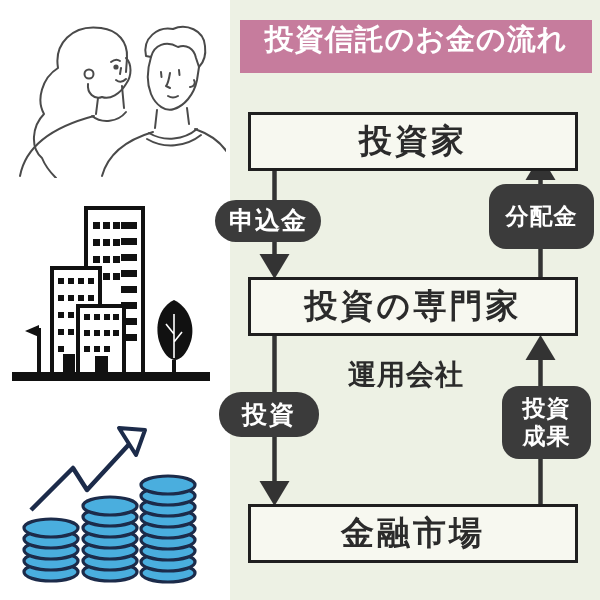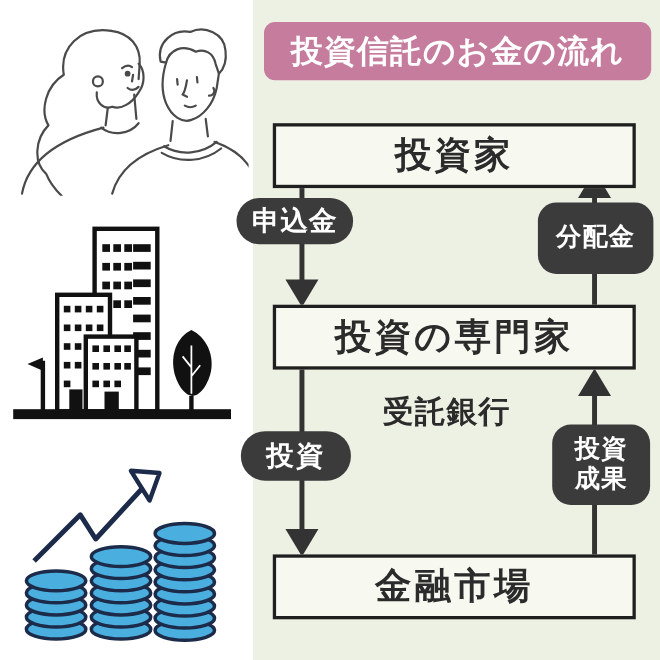--- a/index.html
+++ b/index.html
@@ -5,21 +5,21 @@
   html,body{margin:0;padding:0;background:#fff;}
   #stage{
     position:relative;width:600px;height:600px;overflow:hidden;background:#fff;
     font-family:"DejaVu Sans",sans-serif;
   }
   
   .panel{position:absolute;left:230px;top:0;width:370px;height:600px;background:var(--panel-bg,#edf1e4);z-index:0;}
   
   .banner{
     position:absolute;left:240px;top:20px;width:352px;height:53px;background:var(--banner-bg,#c67c9d);
-    display:flex;align-items:center;justify-content:center;z-index:2;border-radius:10px;
+    display:flex;justify-content:center;z-index:2;
   }
   .banner span{color:#fff;font-weight:700;font-size:29px;letter-spacing:1px;}
   
   .node{
     position:absolute;left:248px;width:330px;height:59px;background:var(--box-bg,#f7f8f0);
     border:3px solid var(--box-border,#1f1f1f);box-sizing:border-box;
     display:flex;align-items:center;justify-content:center;z-index:2;
   }
   .node span{font-weight:700;font-size:33px;color:var(--ink,#2b2b2b);letter-spacing:3px;}
   .node-investor{top:112px;}
@@ -29,21 +29,21 @@
   .arrows{position:absolute;left:0;top:0;z-index:1;}
   .arrows line{stroke:var(--arrow,#333);stroke-width:4.5;}
   .arrows polygon{fill:var(--arrow,#333);}
   
   .pill{
     position:absolute;background:var(--pill-bg,#3b3b3b);color:#fff;z-index:3;
     display:flex;flex-direction:column;align-items:center;justify-content:center;
     font-weight:700;line-height:1.18;
   }
   .pill span{color:#fff;}
-  .pill-apply{left:215px;top:180px;width:106px;height:42px;border-radius:21px;font-size:25px;letter-spacing:1px;}
+  .pill-apply{left:215px;top:200px;width:106px;height:42px;border-radius:21px;font-size:25px;letter-spacing:1px;}
   .pill-dist{left:489px;top:184px;width:105px;height:65px;border-radius:17px;font-size:23px;letter-spacing:1px;}
   .pill-invest{left:219px;top:392px;width:100px;height:45px;border-radius:22px;font-size:25px;letter-spacing:2px;}
   .pill-result{left:502px;top:386px;width:89px;height:73px;border-radius:17px;font-size:23px;letter-spacing:1px;}
   
   .companies{
     position:absolute;left:320px;top:354px;width:172px;text-align:center;z-index:2;
     font-weight:700;font-size:28px;line-height:42px;color:var(--ink,#2b2b2b);letter-spacing:1px;
   }
   
   .illus{position:absolute;z-index:1;}
@@ -102,21 +102,21 @@
   </div>
   <div class="pill pill-invest">
     <span>投資</span>
   </div>
   <div class="pill pill-result">
     <span>投資</span>
     <span>成果</span>
   </div>
 
   <div class="companies">
-    <div>受託銀行</div>
+    <div>運用会社</div>
   </div>
 
   <svg class="illus" style="left:8px;top:16px;" width="218" height="162" viewBox="0 0 218 162">
     <g class="lineart">
       <path d="M 93,12 C 64,8 46,28 50,52 C 34,62 28,84 36,98 C 24,110 22,132 34,142 C 38,152 44,158 48,162"></path>
       <path d="M 93,12 C 110,14 120,26 119,42 L 118,56"></path>
       <path d="M 118,42 C 124,48 124,60 118,68 C 112,78 102,84 94,81 C 86,84 79,77 80,68"></path>
       <circle cx="81" cy="58" r="4.5"></circle>
       <path d="M 103,46 Q 108,42 112,45"></path>
       <circle cx="108" cy="51" r="1.6" fill="#4a4a4a"></circle>

